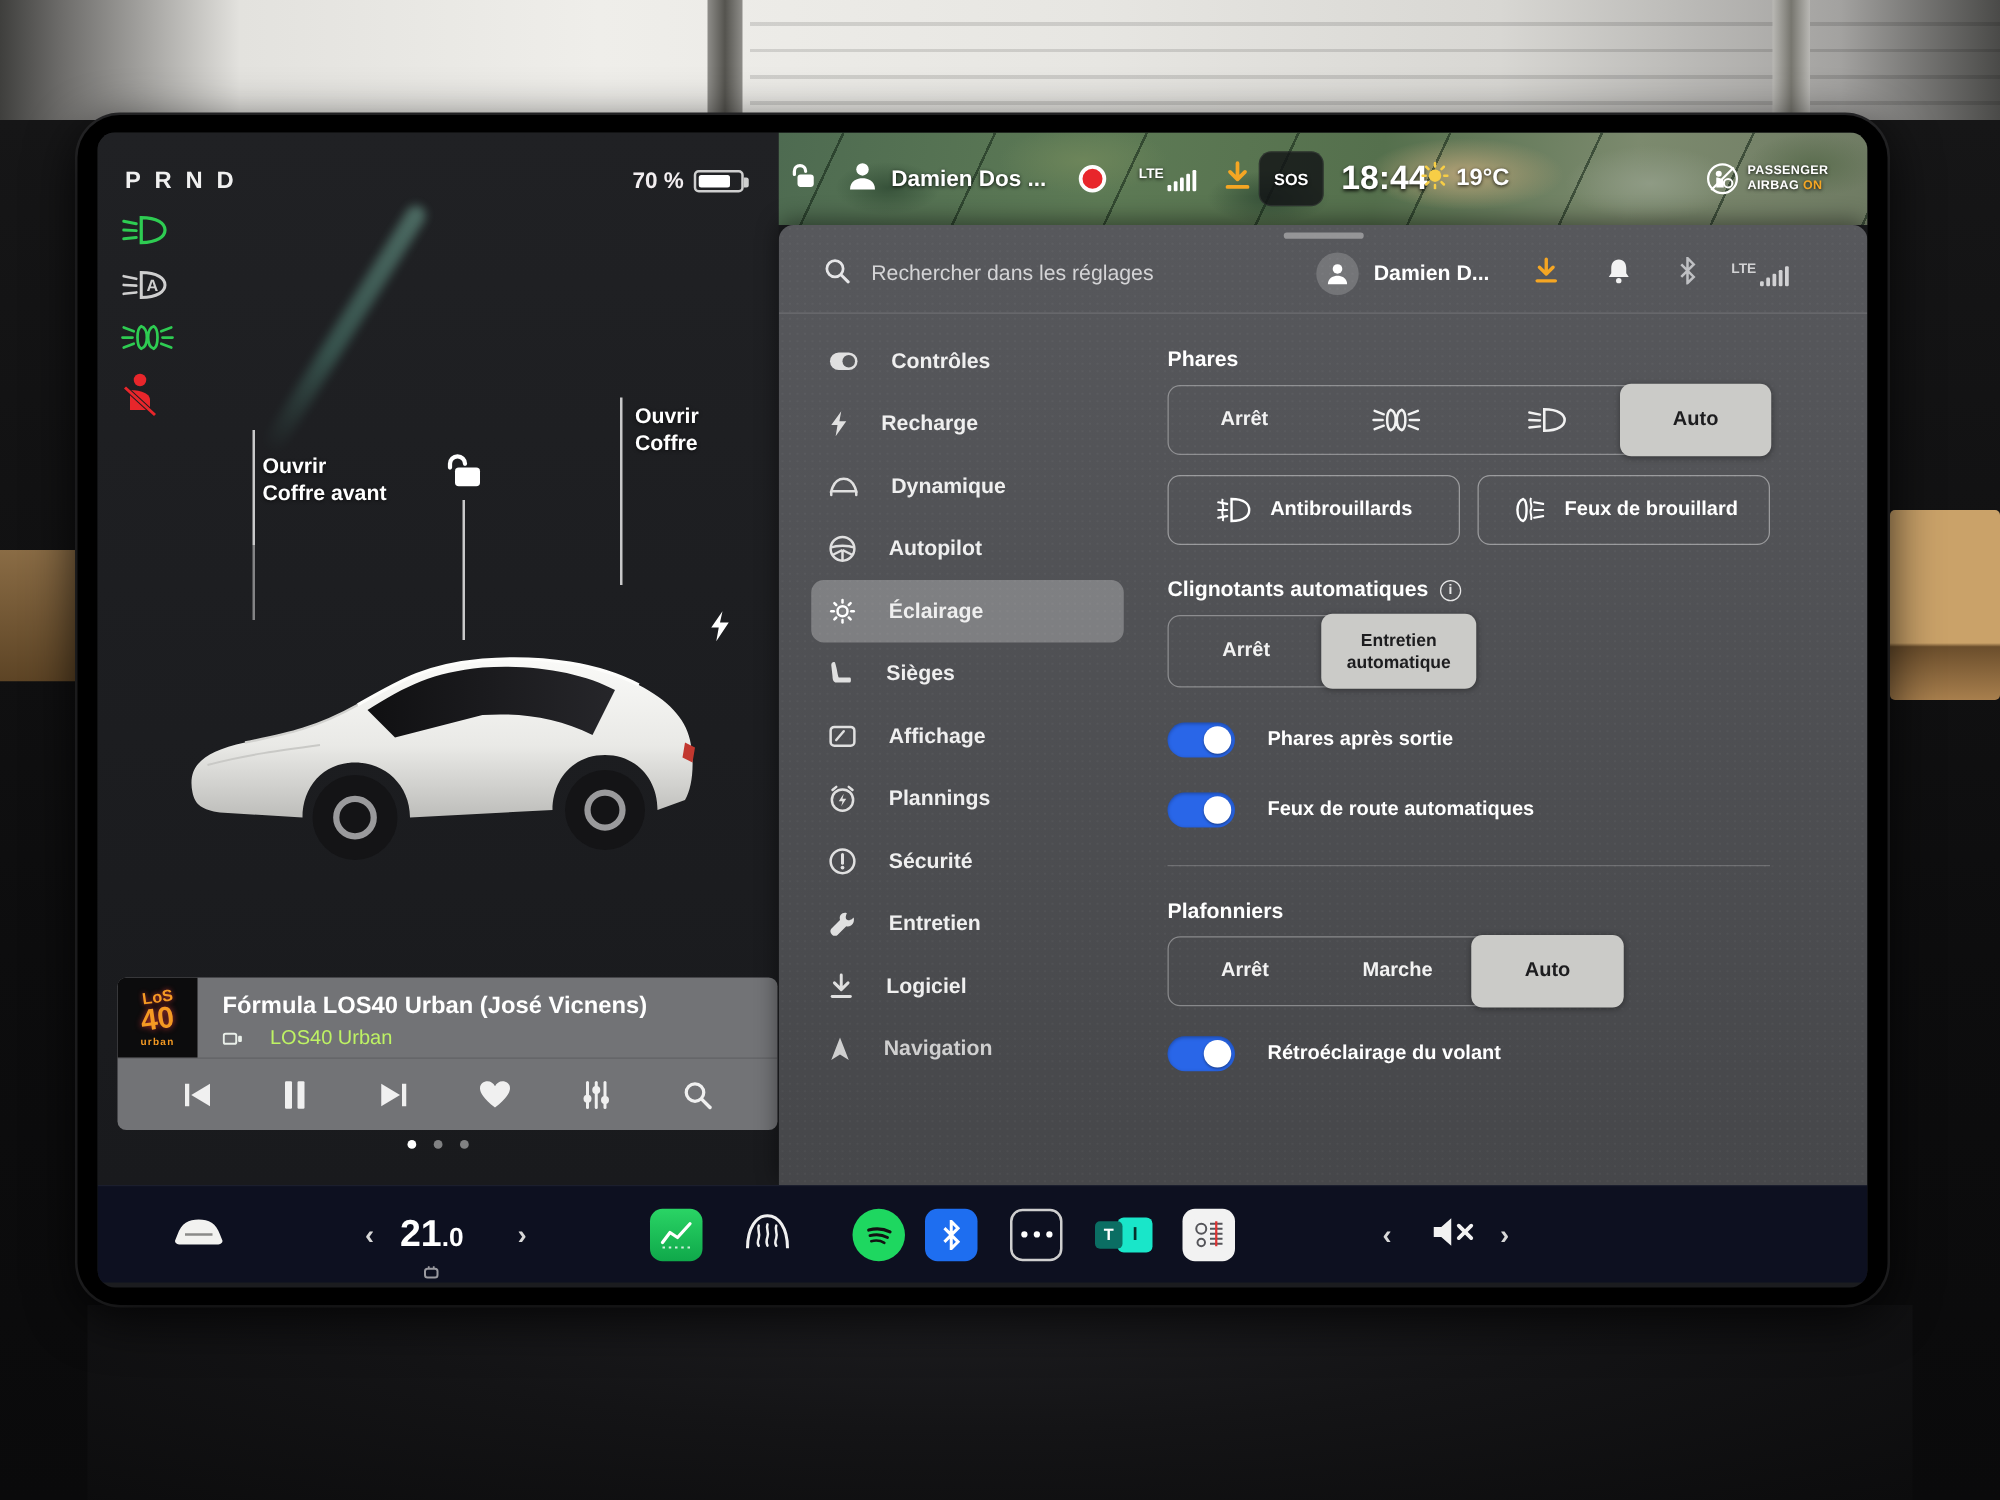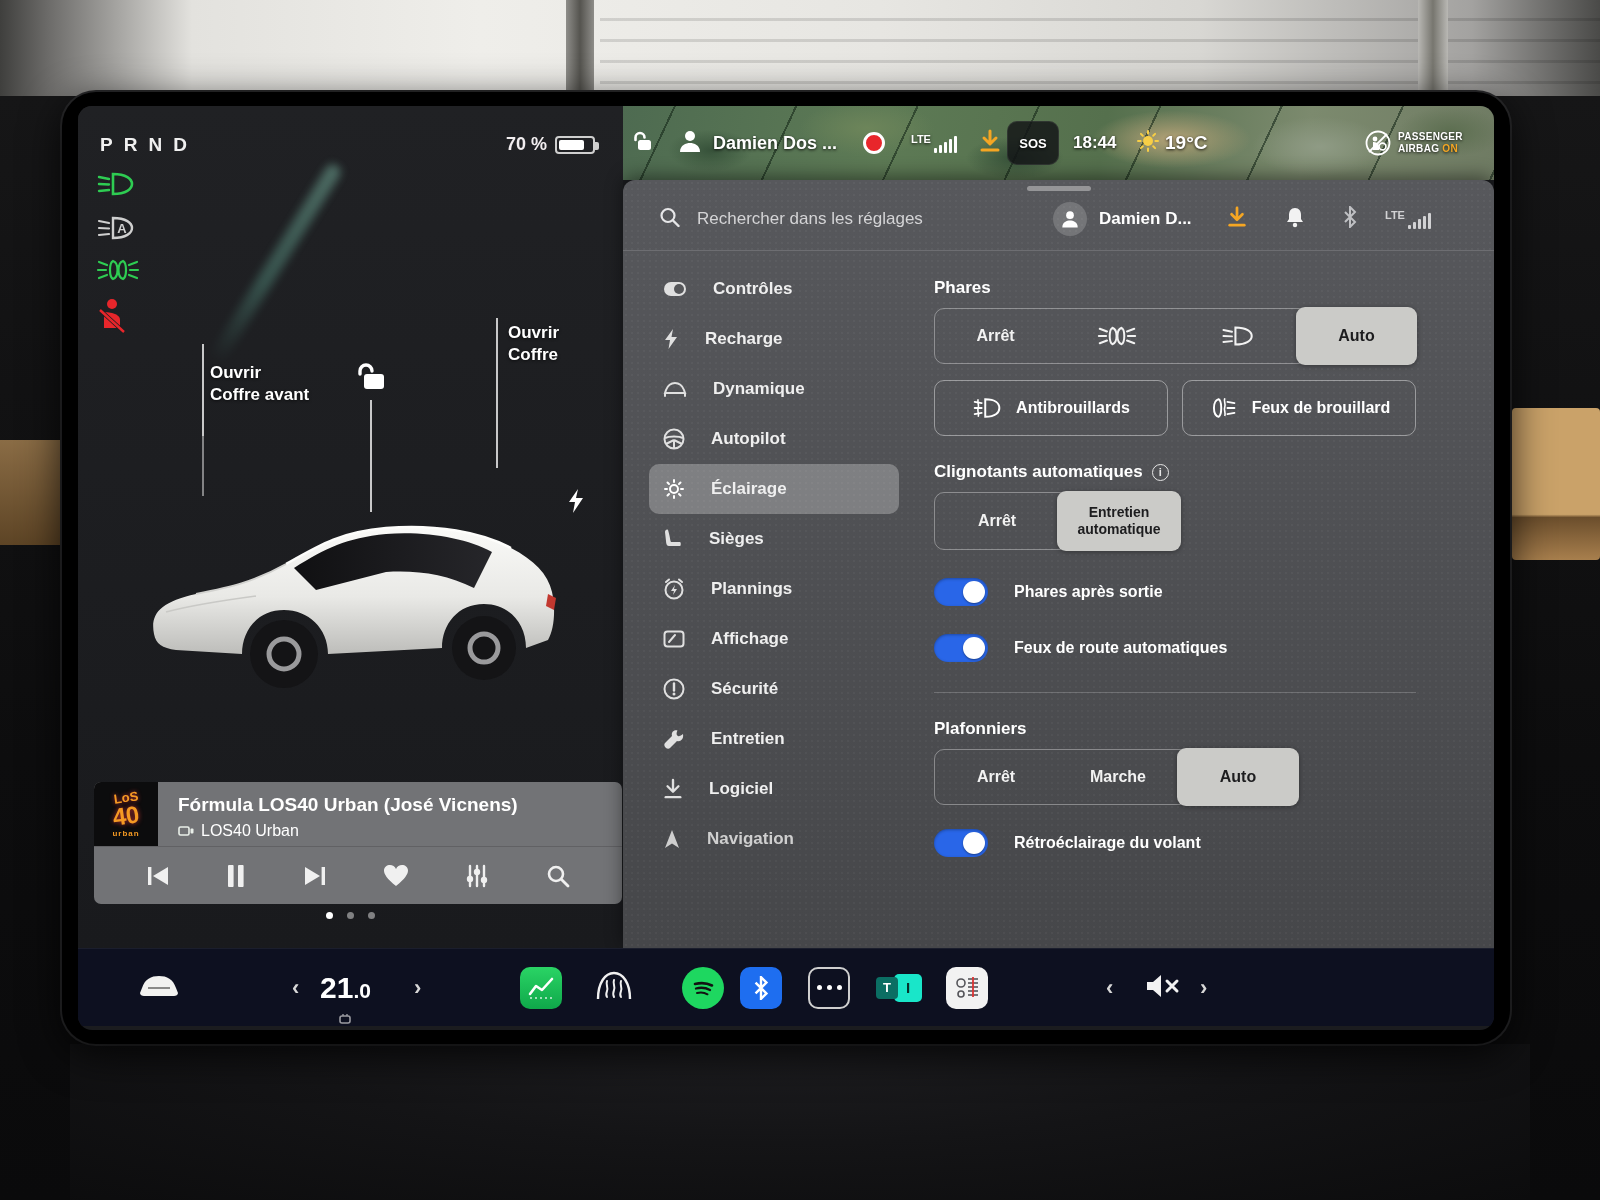--- a/index.html
+++ b/index.html
@@ -47,21 +47,21 @@
   .car-svg{position:absolute;left:58px;top:338px;}
 
   
   .media{position:absolute;left:16px;top:676px;width:528px;height:122px;border-radius:7px;background:#727376;overflow:hidden;}
   .media-top{position:absolute;left:0;top:0;right:0;height:64px;}
   .media-logo{position:absolute;left:0;top:0;width:64px;height:64px;background:#0c0c0d;color:#f59a23;text-align:center;line-height:1;}
   .media-logo .l1{font-size:13px;font-weight:bold;margin-top:9px;transform:rotate(-8deg);text-shadow:0 0 4px #b33;}
   .media-logo .l2{font-size:24px;font-weight:bold;transform:rotate(-8deg);text-shadow:0 0 5px #b33;}
   .media-logo .l3{font-size:8px;font-weight:bold;letter-spacing:1px;margin-top:2px;}
   .media-title{position:absolute;left:84px;top:12px;font-size:19px;font-weight:bold;color:#fff;white-space:nowrap;}
-  .media-sub{position:absolute;left:84px;top:40px;font-size:16px;color:#ffffff;display:flex;align-items:center;gap:7px;}
+  .media-sub{position:absolute;left:84px;top:40px;font-size:16px;color:#bef264;display:flex;align-items:center;gap:22px;}
   .media-controls{position:absolute;left:0;bottom:0;right:0;height:58px;border-top:1px solid rgba(0,0,0,.15);
     display:flex;align-items:center;justify-content:space-around;padding:0 24px;}
   .media-controls svg{display:block;}
   .page-dots{position:absolute;left:0;top:806px;width:545px;display:flex;justify-content:center;gap:14px;}
   .page-dots i{width:7px;height:7px;border-radius:50%;background:rgba(255,255,255,.45);}
   .page-dots i:first-child{background:#fff;}
 
   
   .right-area{position:absolute;left:545px;top:0;width:871px;height:842px;}
   .map-strip{position:absolute;left:0;top:0;width:871px;height:74px;
@@ -79,21 +79,21 @@
     color:#fff;text-shadow:0 1px 3px rgba(0,0,0,.85);}
   .topbar .abs{position:absolute;top:50%;transform:translateY(-50%);}
   .tb-name{font-size:18px;font-weight:bold;white-space:nowrap;}
   .rec-dot{width:22px;height:22px;border-radius:50%;background:#e8262b;border:3px solid #fdfdfd;}
   .lte-wrap{display:flex;align-items:flex-end;gap:3px;}
   .lte-txt{font-size:11px;font-weight:bold;margin-bottom:8px;}
   .bars{display:flex;align-items:flex-end;gap:2px;}
   .bars i{width:3px;background:#fff;border-radius:1px;}
   .sos-pill{width:52px;height:44px;border-radius:10px;background:rgba(18,20,22,.82);display:flex;align-items:center;justify-content:center;
     font-size:13px;font-weight:bold;color:#fff;box-shadow:inset 0 0 0 1px rgba(255,255,255,.08);}
-  .tb-time{font-size:17px;font-weight:bold;}
+  .tb-time{font-size:27px;font-weight:bold;}
   .tb-temp{font-size:19px;font-weight:bold;}
   .airbag{display:flex;align-items:center;gap:7px;}
   .airbag .txt{font-size:10px;font-weight:bold;line-height:12px;letter-spacing:.3px;}
   .airbag .on{color:#f5a623;}
 
   
   .panel{position:absolute;left:0;top:74px;width:871px;height:768px;background:linear-gradient(#57585c,#46474a);
     border-radius:12px 12px 0 0;box-shadow:0 -4px 18px rgba(0,0,0,.45);z-index:2;overflow:hidden;
     background-image:radial-gradient(rgba(255,255,255,.035) 1px,transparent 1px),linear-gradient(#57585c,#46474a);background-size:6px 6px,100% 100%;}
   .handle{position:absolute;left:50%;top:6px;transform:translateX(-50%);width:64px;height:5px;border-radius:3px;background:#a9a9ab;opacity:.75;}
@@ -483,33 +483,33 @@
                 </svg>
               <span class="lbl">Éclairage</span>
             </div>
             <div class="side-item">
               <svg width="20" height="22" viewBox="0 0 20 22">
                   <path d="M5 2 C7 8 7 12 8 14 L17 14 C18 14 18 18 17 18 L6 18 C4 18 3 16 3 13 L2 4 C2 2 4 1 5 2 Z" fill="#e0e0e0"></path>
                 </svg>
               <span class="lbl">Sièges</span>
             </div>
             <div class="side-item">
+              <svg width="22" height="18" viewBox="0 0 22 18">
+                  <rect x="1.5" y="1.5" width="19" height="15" rx="3" fill="none" stroke="#e0e0e0" stroke-width="2"></rect>
+                  <line x1="6" y1="12" x2="12" y2="5" stroke="#e0e0e0" stroke-width="2" stroke-linecap="round"></line>
+                </svg>
+              <span class="lbl">Affichage</span>
+            </div>
+            <div class="side-item">
               <svg width="22" height="22" viewBox="0 0 22 22">
                   <circle cx="11" cy="12" r="8.5" fill="none" stroke="#e0e0e0" stroke-width="2"></circle>
                   <path d="M3 4 L6 1.5 M19 4 L16 1.5" stroke="#e0e0e0" stroke-width="2" stroke-linecap="round"></path>
                   <path d="M12 7 L8 13 L11 13 L10 17 L14 11 L11 11 Z" fill="#e0e0e0"></path>
                 </svg>
               <span class="lbl">Plannings</span>
-            </div>
-            <div class="side-item">
-              <svg width="22" height="18" viewBox="0 0 22 18">
-                  <rect x="1.5" y="1.5" width="19" height="15" rx="3" fill="none" stroke="#e0e0e0" stroke-width="2"></rect>
-                  <line x1="6" y1="12" x2="12" y2="5" stroke="#e0e0e0" stroke-width="2" stroke-linecap="round"></line>
-                </svg>
-              <span class="lbl">Affichage</span>
             </div>
             <div class="side-item">
               <svg width="22" height="22" viewBox="0 0 22 22">
                   <circle cx="11" cy="11" r="9.5" fill="none" stroke="#e0e0e0" stroke-width="2"></circle>
                   <line x1="11" y1="5.5" x2="11" y2="12.5" stroke="#e0e0e0" stroke-width="2.4" stroke-linecap="round"></line>
                   <circle cx="11" cy="16" r="1.5" fill="#e0e0e0"></circle>
                 </svg>
               <span class="lbl">Sécurité</span>
             </div>
             <div class="side-item">

